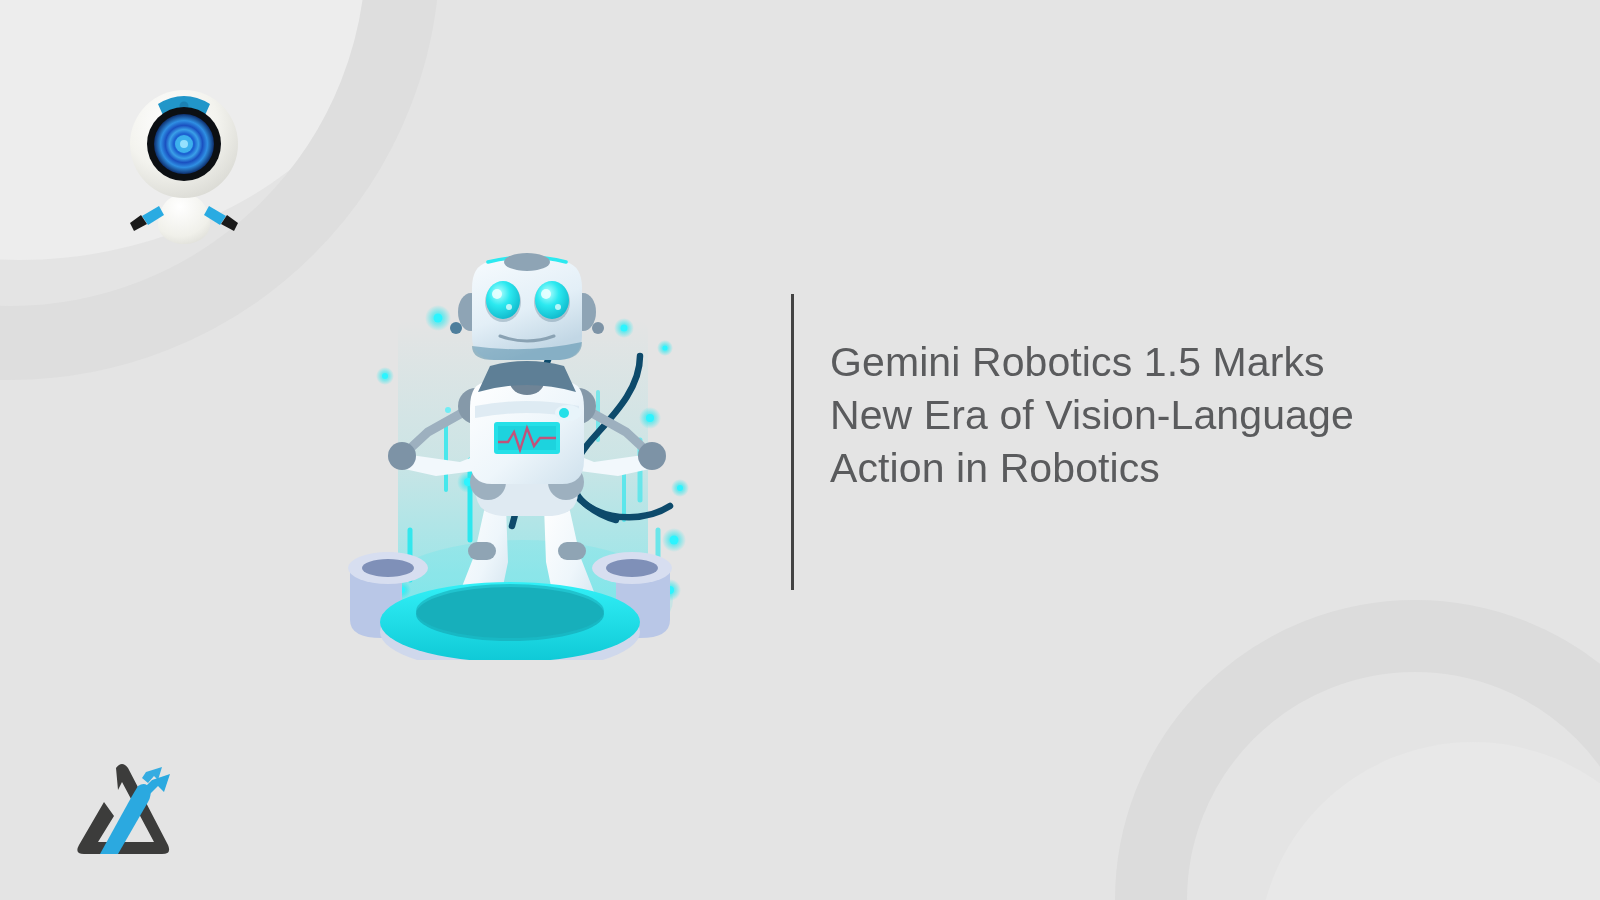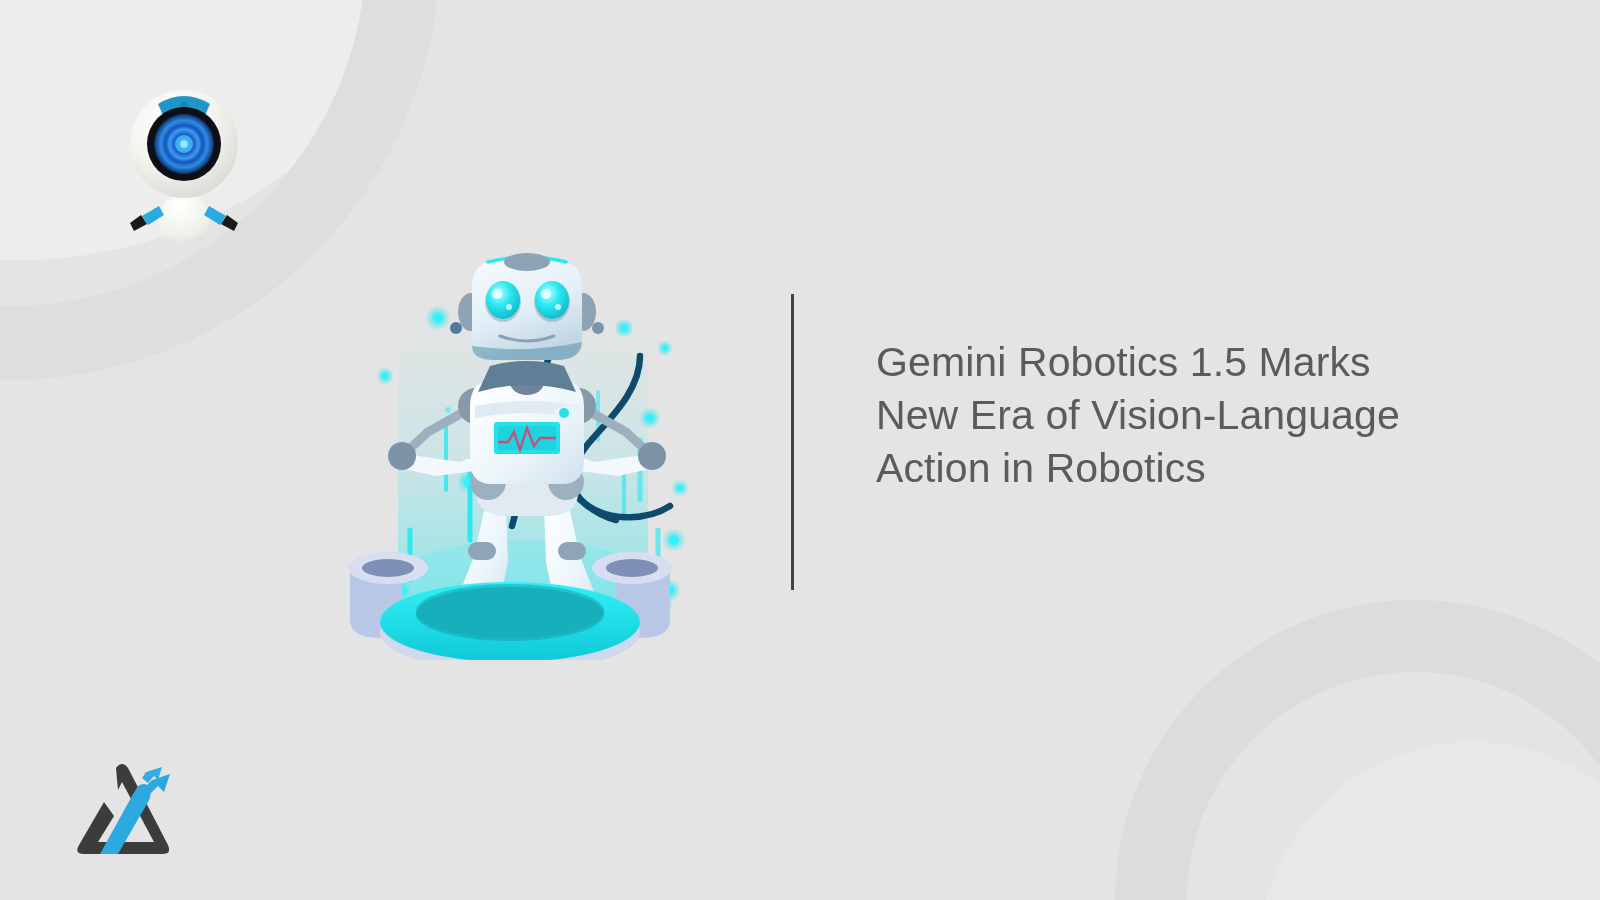--- a/index.html
+++ b/index.html
@@ -69,21 +69,21 @@
   #title-divider {
     position:absolute;
     left:791px; top:294px;
     width:3px; height:296px;
     background:#434343;
   }
 
   
   #headline {
     position:absolute;
-    left:876px; top:336px;
+    left:830px; top:336px;
     width:600px;
     font-family:"Liberation Sans", sans-serif;
     font-size:41px;
     line-height:53px;
     font-weight:300;
     letter-spacing:.1px;
     color:#5a5b5d;
     white-space:pre-line;
   }
 

